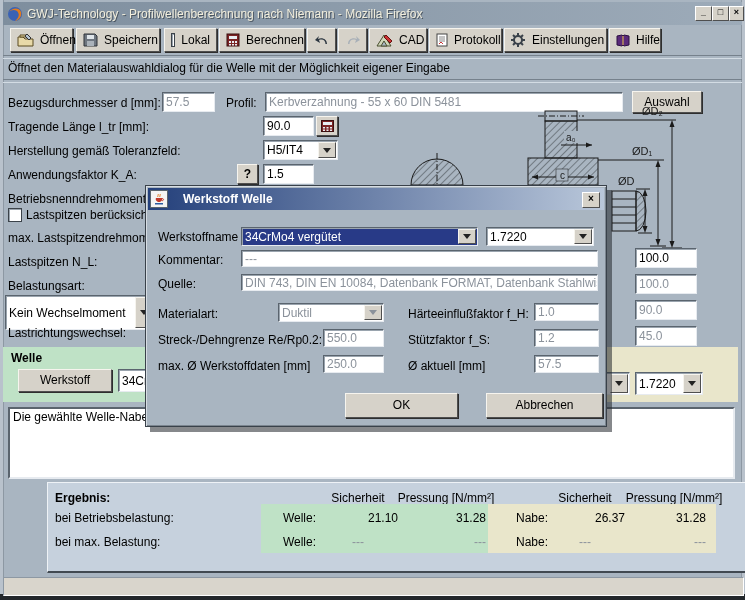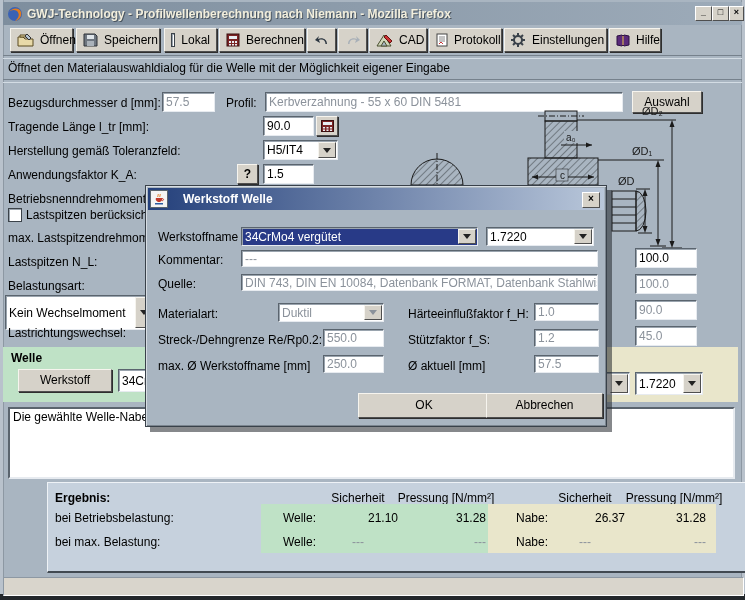--- a/index.html
+++ b/index.html
@@ -7,21 +7,21 @@
   .screen{position:relative;width:745px;height:600px;background:#a9b5c1;overflow:hidden;
           font-size:12px;color:#000;}
   .abs{position:absolute;white-space:nowrap;}
   
   .edge-l{left:0;top:0;width:3px;height:597px;background:#b9c2cc;border-right:1px solid #8d98a3;}
   .edge-r{right:0;top:0;width:3px;height:597px;background:#b9c2cc;border-left:1px solid #8d98a3;}
   .bottom-strip{left:0;top:594px;width:745px;height:6px;background:#23272b;}
   .titlebar{left:3px;top:2px;width:739px;height:23px;
             background:linear-gradient(to right,#7e8e9e,#9dabb9);
             display:flex;align-items:center;}
-  .title-text{color:#f2eedc;font-weight:bold;font-size:12px;margin-left:6px;text-shadow:1px 1px 0 #4a5560;}
+  .title-text{color:#f2eedc;font-weight:normal;font-size:12px;margin-left:6px;text-shadow:1px 1px 0 #4a5560;}
   .winbtn{position:absolute;top:6px;width:15px;height:13px;background:#d6d2c9;
           border-top:1px solid #fff;border-left:1px solid #fff;border-right:1px solid #4f4f4f;border-bottom:1px solid #4f4f4f;
           font-size:9px;font-weight:bold;line-height:11px;text-align:center;color:#000;}
   
   .toolbar-sep{left:3px;top:55px;width:739px;height:2px;border-top:1px solid #76818c;border-bottom:1px solid #d3dce4;}
   .tbtn{position:absolute;top:28px;height:24px;background:#d6d2c9;
         border-top:1px solid #f6f4ee;border-left:1px solid #f6f4ee;border-right:1px solid #4f4f4f;border-bottom:1px solid #4f4f4f;
         box-shadow:1px 1px 0 #2e2e2e;
         display:flex;align-items:center;gap:6px;padding:0 6px;font-size:12px;box-sizing:border-box;}
   .tbtn svg{flex:0 0 auto;}
@@ -390,22 +390,22 @@
         </span>
     </div>
     <div class="lbl abs" style="left:262px;top:121px">Härteeinflußfaktor f_H:</div>
     <div class="abs inp dis" style="left:388px;top:117px;width:65px;height:18px">1.0</div>
 
     <div class="lbl abs" style="left:12px;top:147px">Streck-/Dehngrenze Re/Rp0.2:</div>
     <div class="abs inp dis" style="left:177px;top:143px;width:61px;height:18px">550.0</div>
     <div class="lbl abs" style="left:262px;top:147px">Stützfaktor f_S:</div>
     <div class="abs inp dis" style="left:388px;top:143px;width:65px;height:18px">1.2</div>
 
-    <div class="lbl abs" style="left:12px;top:173px">max. Ø Werkstoffname [mm]</div>
+    <div class="lbl abs" style="left:12px;top:173px">max. Ø Werkstoffdaten [mm]</div>
     <div class="abs inp dis" style="left:177px;top:169px;width:61px;height:18px">250.0</div>
     <div class="lbl abs" style="left:262px;top:173px">Ø aktuell [mm]</div>
     <div class="abs inp dis" style="left:388px;top:169px;width:65px;height:18px">57.5</div>
 
-    <div class="abs btn3d okbtn" style="left:212px;top:207px;width:132px;height:25px">OK</div>
+    <div class="abs btn3d okbtn" style="left:199px;top:207px;width:113px;height:25px">OK</div>
     <div class="abs btn3d okbtn" style="left:340px;top:207px;width:117px;height:25px">Abbrechen</div>
   </div>
 
 </div>
 
 </body></html>

